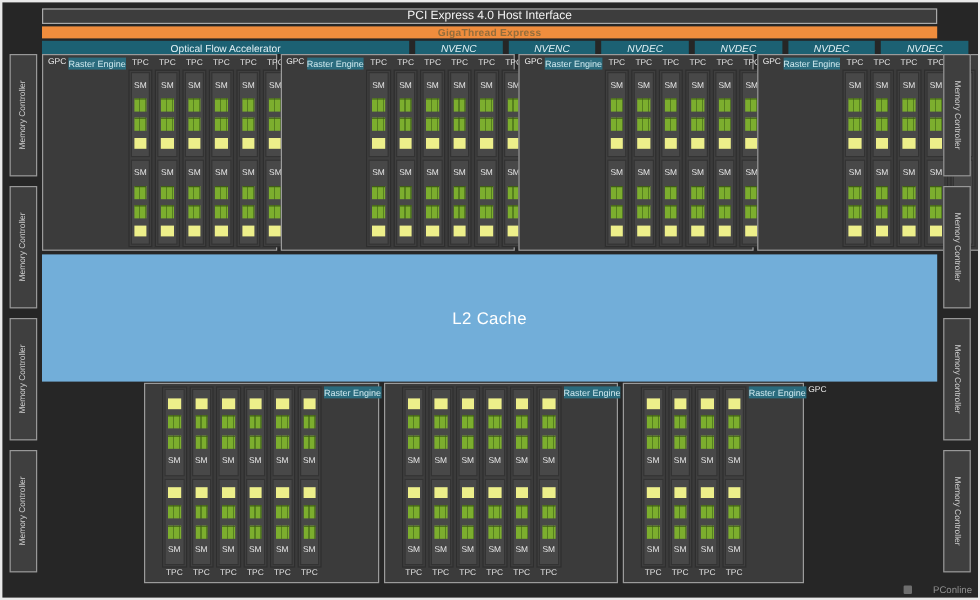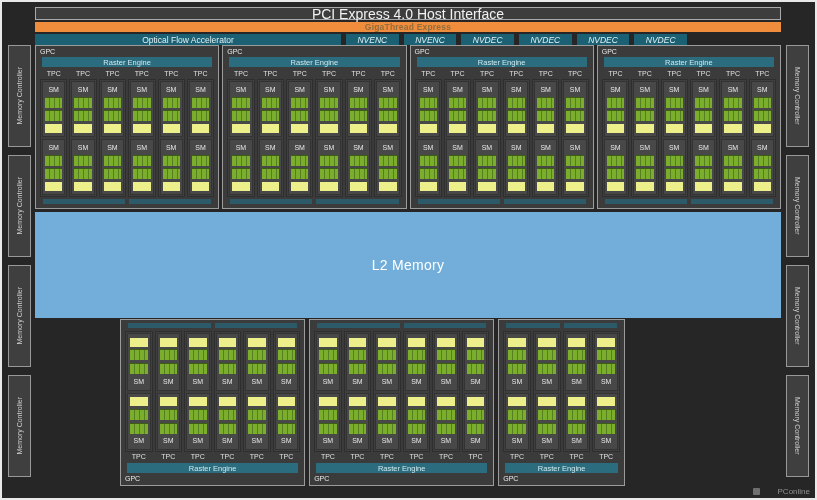--- a/index.html
+++ b/index.html
@@ -4,31 +4,31 @@
 <style>
   html,body{margin:0;padding:0;}
   body{
     width:817px;height:500px;position:relative;overflow:hidden;
     background:#262626;
     font-family:"Liberation Sans","DejaVu Sans",sans-serif;
     -webkit-font-smoothing:antialiased;
   }
   .frame{position:absolute;inset:0;border:2px solid #e9e9e9;box-sizing:border-box;pointer-events:none;z-index:50;}
   .bar{position:absolute;left:35px;width:746px;box-sizing:border-box;display:flex;align-items:center;justify-content:center;}
-  .pci{top:7px;height:13px;background:#3d3d3d;border:1px solid #a9a9a9;color:#f2f2f2;font-size:14px;}
+  .pci{top:7px;height:13px;background:#3d3d3d;border:1px solid #a9a9a9;color:#f2f2f2;font-size:10px;}
   .giga{top:22px;height:10px;background:#f08d3d;color:#936d3c;font-size:8.5px;font-weight:bold;letter-spacing:.2px;}
-  .media-row{position:absolute;left:35px;top:34px;width:652px;height:11px;display:flex;gap:5px;}
+  .media-row{position:absolute;left:35px;top:34px;width:772px;height:11px;display:flex;gap:5px;}
   .teal-box{background:#1c6173;color:#e2f1f5;font-size:8.5px;display:flex;align-items:center;justify-content:center;box-sizing:border-box;}
   .ofa{width:306px;flex:none;}
   .engine{flex:1;font-style:italic;}
   
   .gpc-row{position:absolute;display:flex;}
   .gpc-row.top{left:35px;top:45px;width:746px;height:164px;gap:3px;}
   .gpc-row.bottom{left:120px;top:319px;width:505px;height:167px;gap:4px;}
-  .gpc{border:1px solid #9b9b9b;background:#3b3b3b;box-sizing:border-box;display:flex;flex-direction:column;padding:1px 4px 2px;}
+  .gpc{border:1px solid #9b9b9b;background:#3b3b3b;box-sizing:border-box;display:flex;flex-direction:row;padding:1px 4px 2px;}
   .gpc-label{font-size:7px;color:#ececec;height:9px;line-height:9px;flex:none;}
   .raster{height:10px;flex:none;background:#2b6c7e;color:#cfe9ef;font-size:7.5px;display:flex;align-items:center;justify-content:center;margin:1px 2px;}
   .edge-strips{display:flex;gap:4px;height:5px;flex:none;margin:2px 3px;}
   .edge-strip{flex:1;background:#2d5a69;}
   .tpc-row{display:flex;flex:1;gap:2px;margin-top:1px;min-height:0;}
   .tpc{flex:1;display:flex;flex-direction:column;min-width:0;}
   .tpc-label{font-size:7px;color:#e0e0e0;text-align:center;height:10px;line-height:10px;flex:none;}
   .tpc-strip{flex:1;background:#3f3f3f;border:1px solid #2e2e2e;display:flex;flex-direction:column;gap:2px;padding:1px;min-height:0;}
   .sm{flex:1;background:#484848;border:1px solid #333333;display:flex;flex-direction:column;align-items:center;justify-content:space-evenly;padding:1px 2px;min-height:0;}
   .sm-label{font-size:7px;color:#e8e8e8;height:9px;line-height:9px;flex:none;}
@@ -528,21 +528,21 @@
         </div>
       </div>
       <div class="edge-strips">
         <div class="edge-strip"></div>
         <div class="edge-strip"></div>
       </div>
     </div>
   </div>
 
 <div class="l2">
-  <span>L2 Memory</span>
+  <span>L2 Cache</span>
 </div>
 
 <div class="gpc-row bottom" id="gpc-bottom">
     <div class="gpc" style="flex-grow: 6; flex-basis: 0px;">
       <div class="edge-strips">
         <div class="edge-strip"></div>
         <div class="edge-strip"></div>
       </div>
       <div class="tpc-row">
         <div class="tpc">

